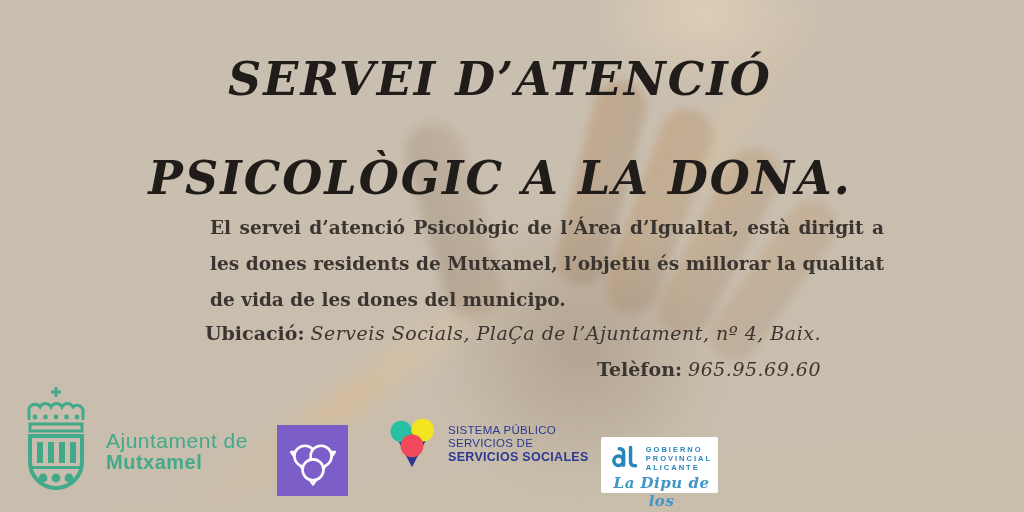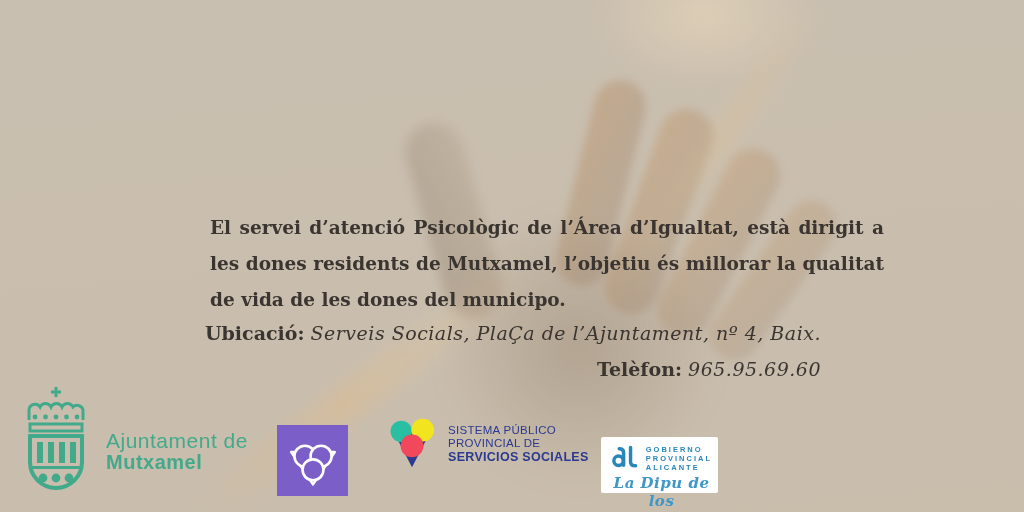--- a/index.html
+++ b/index.html
@@ -105,20 +105,24 @@
     <div class="palm"></div>
     <div class="finger f1"></div>
     <div class="finger f2"></div>
     <div class="finger f3"></div>
     <div class="finger f4"></div>
     <div class="streak1"></div>
     <div class="streak2"></div>
     <div class="veil"></div>
   </div>
 
+  <div class="title-block">
+    <div class="title-line">SERVEI D’ATENCIÓ</div>
+    <div class="title-line">PSICOLÒGIC A LA DONA.</div>
+  </div>
 
   <p class="body-text">El servei d’atenció Psicològic de l’Área d’Igualtat, està dirigit a les dones residents de Mutxamel, l’objetiu és millorar la qualitat de vida de les dones del municipo.</p>
 
   <div class="contact">
     <p><span class="label">Ubicació:</span> <span class="value">Serveis Socials, PlaÇa de l’Ajuntament, nº 4, Baix.</span></p>
     <p><span class="label">Telèfon:</span> <span class="value">965.95.69.60</span></p>
   </div>
 
   <div class="logo-row">
 
@@ -163,21 +167,21 @@
 
     <div class="sistema-logo">
       <svg width="48" height="52" viewBox="0 0 76 82">
         <polygon points="8,20 68,20 38,78" fill="#2b3990"></polygon>
         <circle cx="21" cy="21" r="17" fill="#29bfa2"></circle>
         <circle cx="55" cy="19" r="18" fill="#f2e41f"></circle>
         <circle cx="38" cy="44" r="18" fill="#f2485c"></circle>
       </svg>
       <div class="sistema-text">
         <div>SISTEMA PÚBLICO</div>
-        <div>PROVINCIAL DE</div>
+        <div>SERVICIOS DE</div>
         <div class="bold">SERVICIOS SOCIALES</div>
       </div>
     </div>
 
     <div class="alicante-logo">
       <div class="alicante-top">
         <svg width="36" height="30" viewBox="0 0 44 34">
           <g stroke="#2886bb" stroke-width="5.5" fill="none" stroke-linecap="round">
             <circle cx="12" cy="23" r="7.5"></circle>
             <path d="M20 30 V10 Q20 4 13 4"></path>

